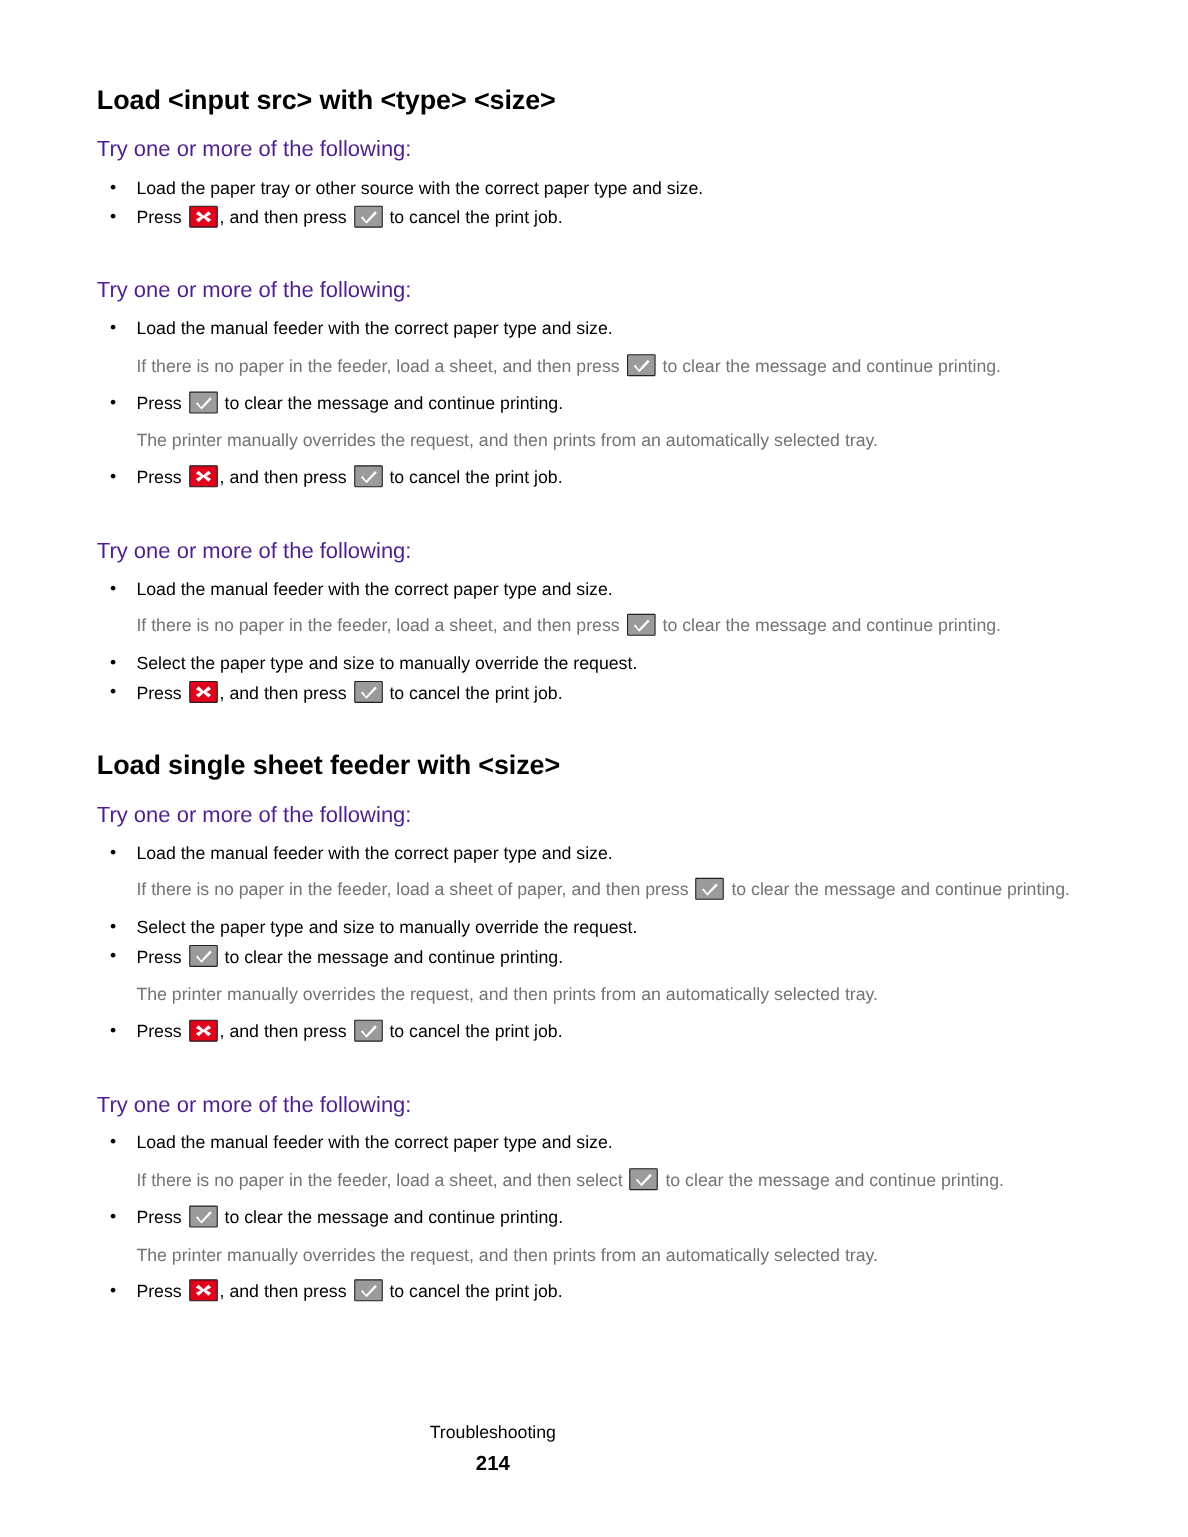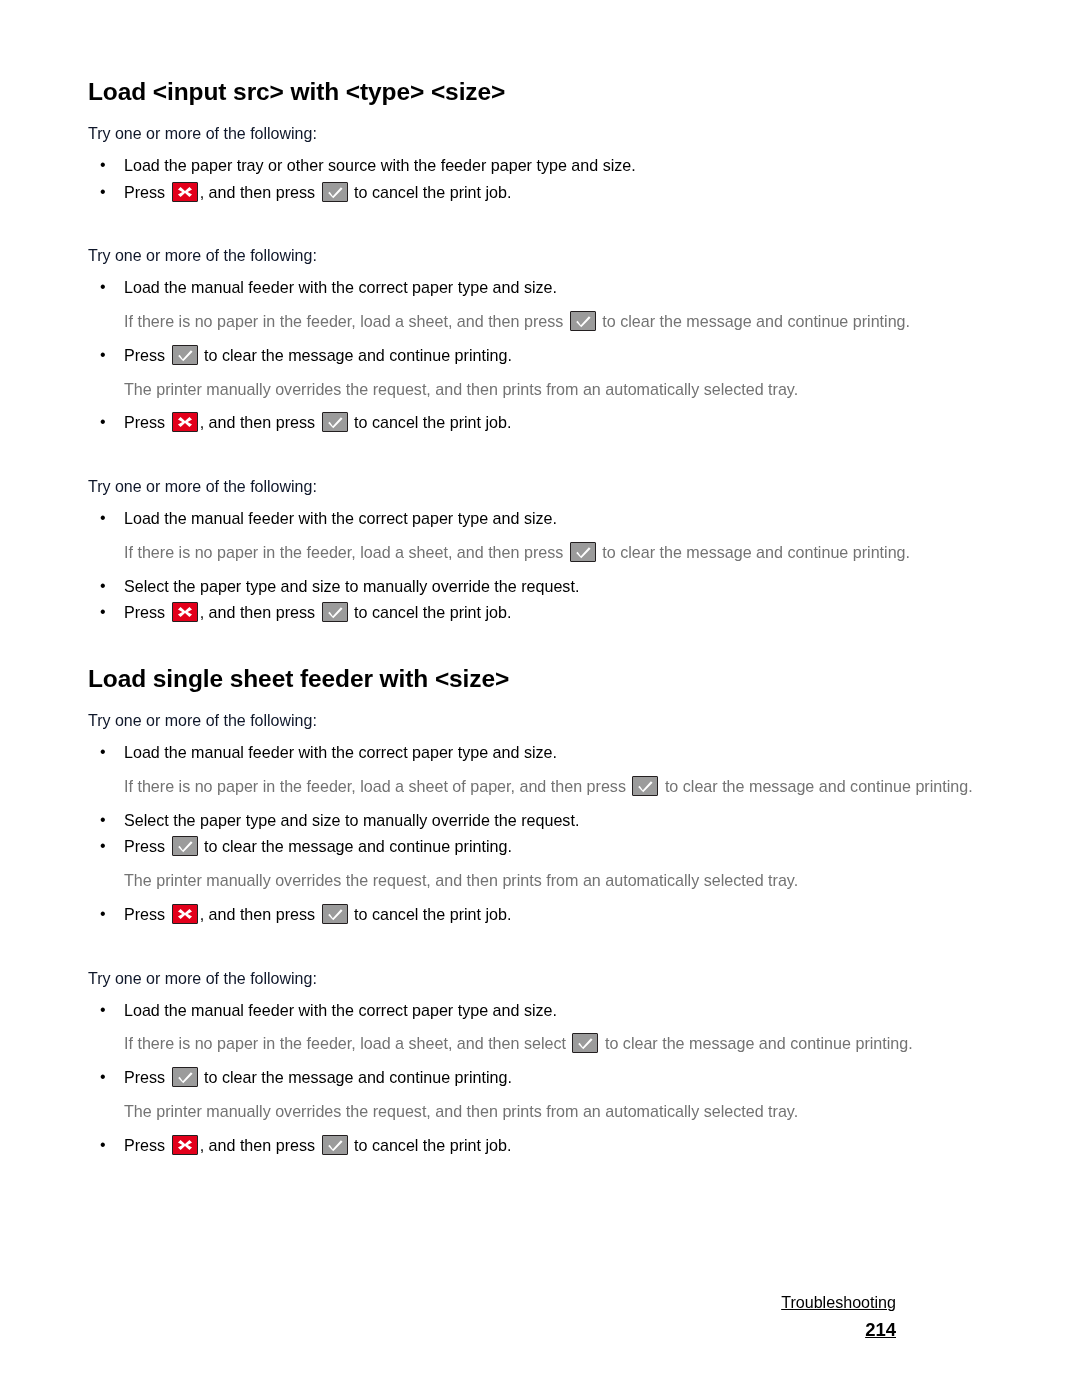--- a/index.html
+++ b/index.html
@@ -38,24 +38,24 @@
     margin: 0 0 16px 0;
     line-height: 1.15;
     white-space: nowrap;
   }
   .section {
     margin: 0 0 40px 0;
   }
   .section.last { margin-bottom: 0; }
 
   .intro {
-    font-size: 16px;
+    font-size: 20px;
     line-height: 1.48;
     margin: 0 0 8px 0;
-    color: #0f172a;
+    color: #4c1d95;
   }
 
   ul.steps {
     list-style: none;
     margin: 0;
     padding: 0;
   }
   ul.steps > li.bullet {
     position: relative;
     padding-left: 36px;
@@ -97,22 +97,21 @@
   .keyicon svg { display: block; width: 100%; height: 100%; }
 
   .keyicon.x-key { background: #e3001b; }
   .keyicon.check-key { background: #9b9b9b; }
 
   .footer {
     position: absolute;
     left: 0;
     right: 0;
     top: 1292px;
-    text-align: right;
-    text-decoration: underline;
+    text-align: center;
   }
   .footer .crumb {
     font-size: 16.1px;
     line-height: 1.3;
     color: #000000;
   }
   .footer .pageno {
     font-size: 18.5px;
     font-weight: bold;
     line-height: 1.45;
@@ -123,21 +122,21 @@
 </head>
 <body>
 
 <div class="page">
 
   <div class="content" id="content-root">
       <div class="section">
         <h2 class="section-title">Load &lt;input src&gt; with &lt;type&gt; &lt;size&gt;</h2>
         <p class="intro">Try one or more of the following:</p>
         <ul class="steps">
-          <li class="bullet"><span>Load the paper tray or other source with the feeder paper type and size.</span></li>
+          <li class="bullet"><span>Load the paper tray or other source with the correct paper type and size.</span></li>
           <li class="bullet"><span>Press </span><span class="keyicon x-key"><svg viewBox="0 0 26 20" preserveAspectRatio="none">
                 <path d="M8.2 4.4 L13 9.0 L17.8 4.4 L20.6 7.2 L15.9 10.0 L20.6 12.8 L17.8 15.6 L13 11.0 L8.2 15.6 L5.4 12.8 L10.1 10.0 L5.4 7.2 Z" fill="#ffffff"></path>
               </svg></span><span>, and then press </span><span class="keyicon check-key"><svg viewBox="0 0 26 20" preserveAspectRatio="none">
                 <path d="M7.2 9.6 L10.6 14.6 L19.4 4.6 L21.2 6.4 L11.1 17.0 L5.6 11.0 Z" fill="#ffffff"></path>
               </svg></span><span> to cancel the print job.</span></li>
         </ul>
       </div>
       <div class="section">
         <p class="intro">Try one or more of the following:</p>
         <ul class="steps">

